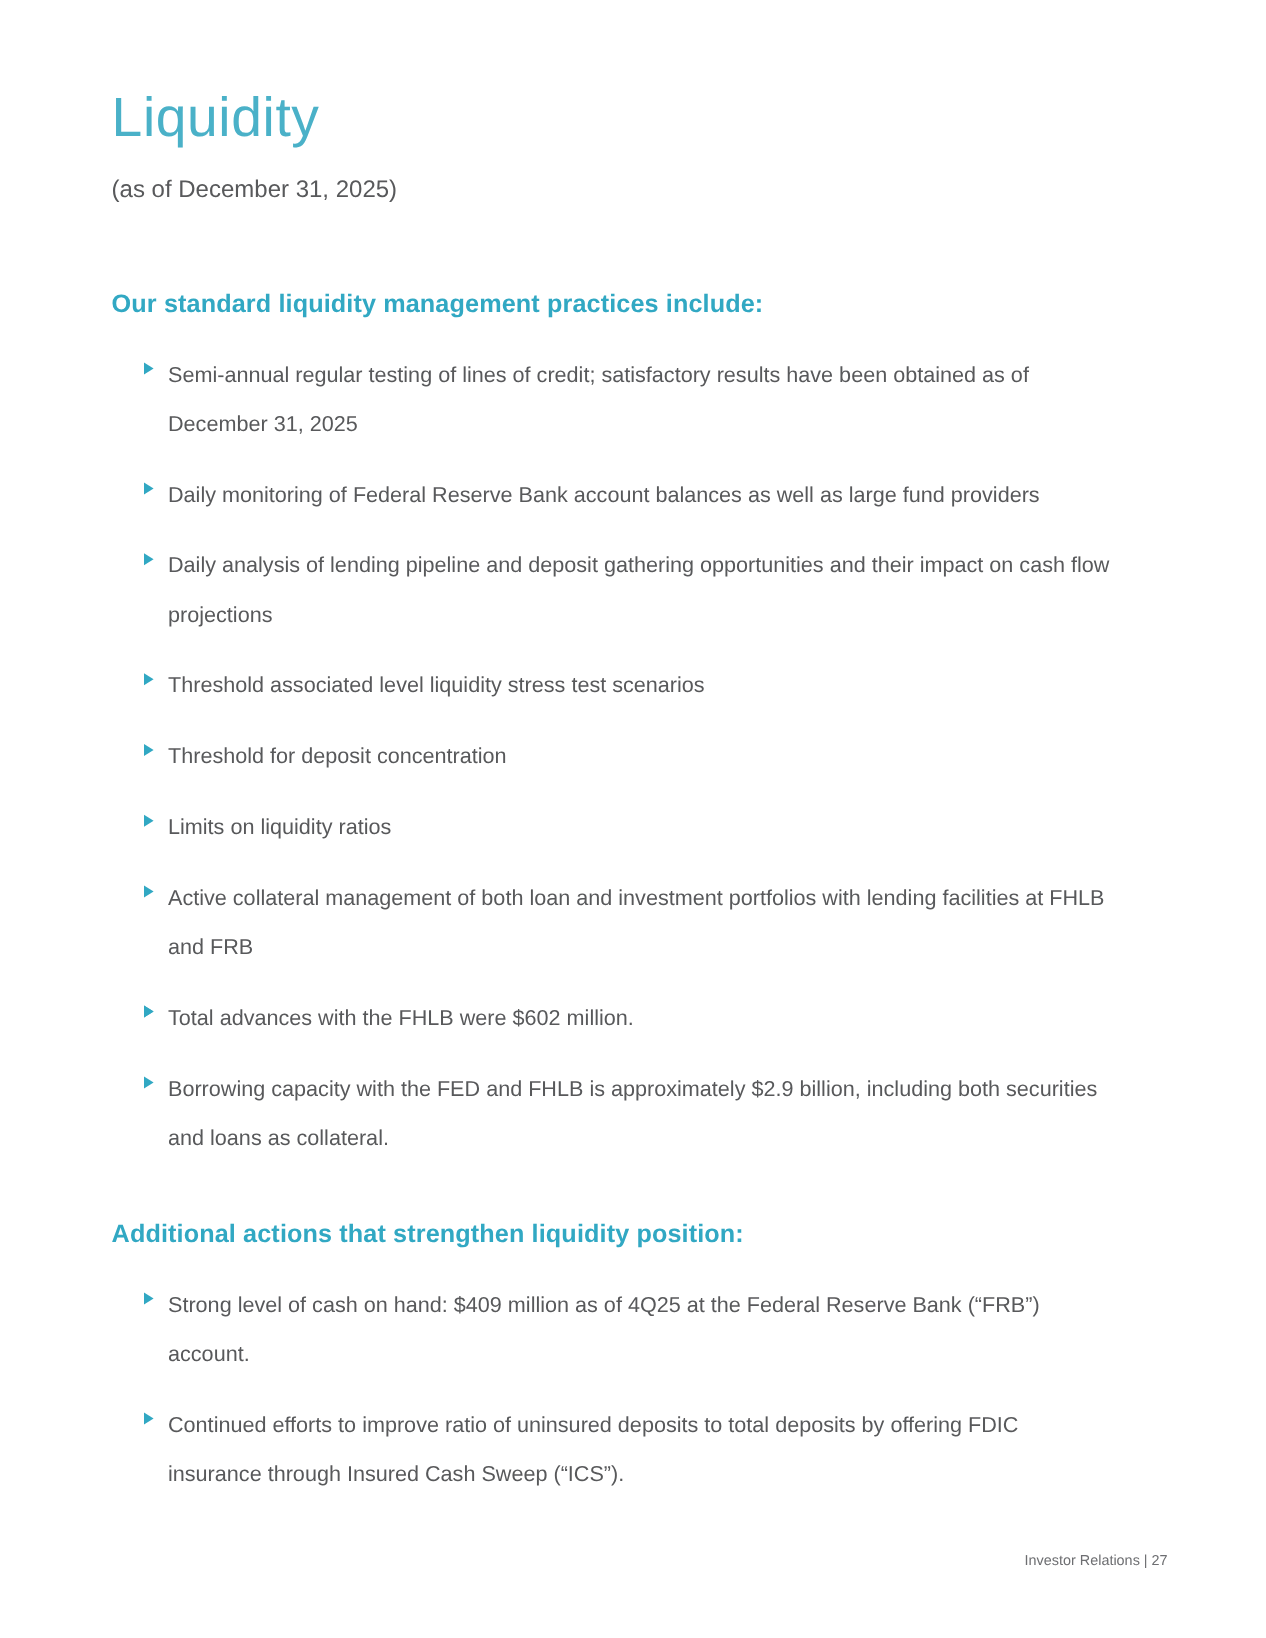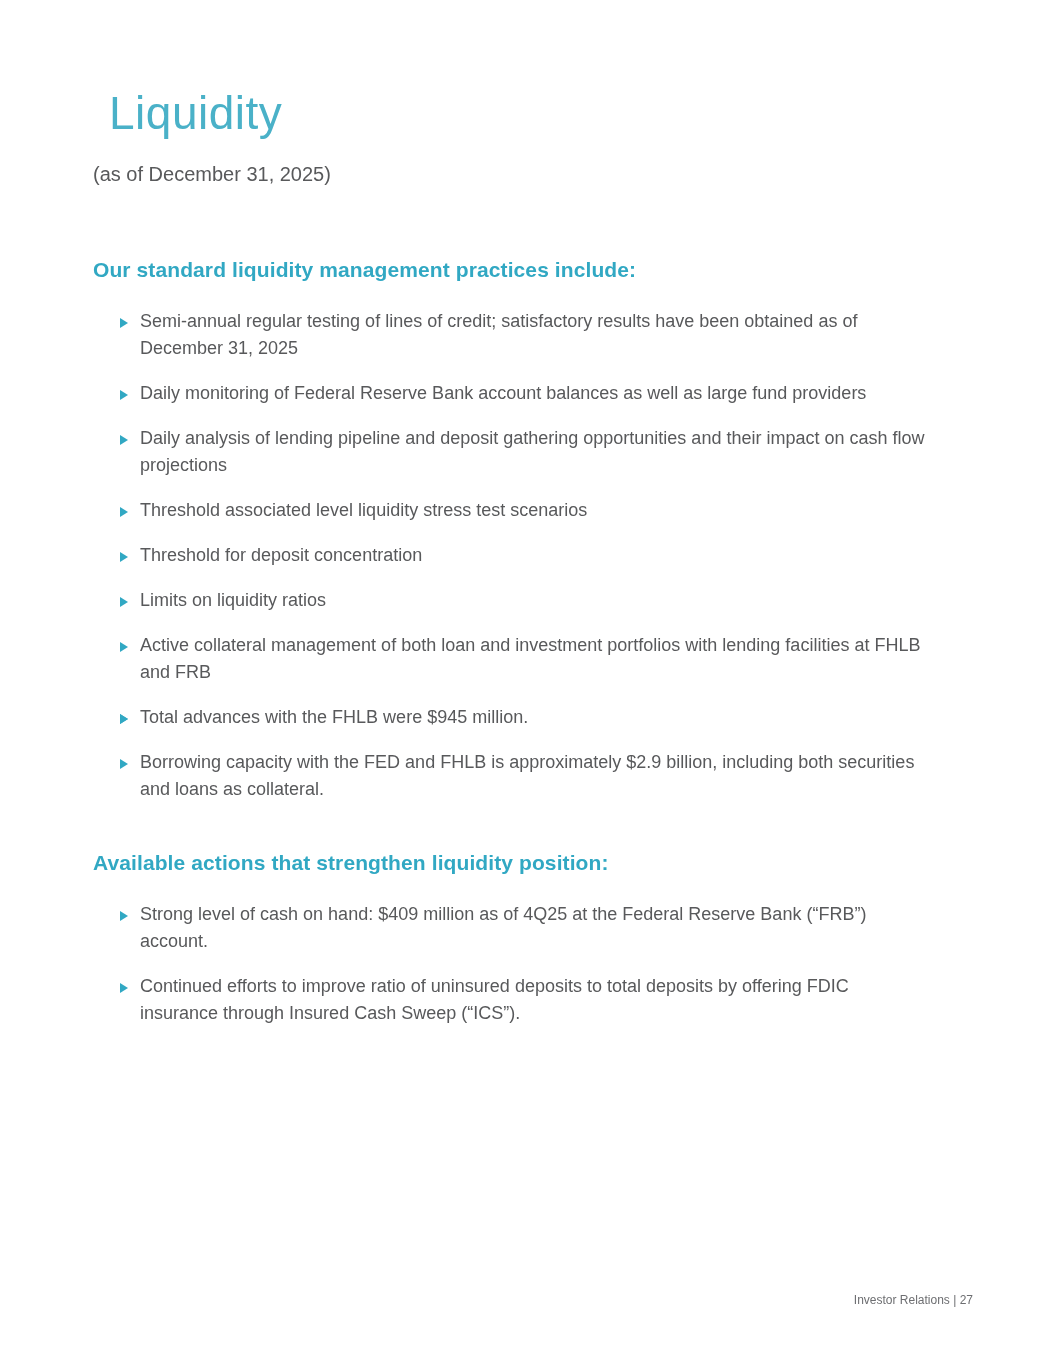--- a/index.html
+++ b/index.html
@@ -18,21 +18,21 @@
   }
   .content {
     padding: 72px 100px 0 93px;
   }
   .doc-title {
     font-size: 46px;
     font-weight: 300;
     color: var(--title-color, #4AB1C8);
     letter-spacing: 0.5px;
     line-height: 1.1;
-    margin: 16px;
+    margin: 0;
   }
   .doc-subtitle {
     font-size: 20px;
     color: var(--body-color, #58595B);
     margin-top: 24px;
   }
   .section-heading {
     font-size: 21px;
     font-weight: 700;
     color: var(--heading-color, #31A8C3);
@@ -44,21 +44,21 @@
   }
   ul.bullet-list {
     list-style: none;
     margin: 0;
     padding: 0 0 0 27px;
   }
   ul.bullet-list li {
     position: relative;
     font-size: 18px;
     color: var(--body-color, #58595B);
-    line-height: 27px;
+    line-height: 41px;
     margin-bottom: 18px;
     padding-left: 20px;
     max-width: 790px;
   }
   ul.bullet-list li:last-child {
     margin-bottom: 0;
   }
   .tri {
     position: absolute;
     left: 0;
@@ -117,29 +117,29 @@
         <span>Active collateral management of both loan and investment portfolios with lending facilities at FHLB and FRB</span>
       </li>
       <li>
         <span class="tri"></span>
       </li>
     </ul>
 
     <ul class="bullet-list">
       <li>
         <span class="tri"></span>
-        <span>Total advances with the FHLB were $945 million.</span>
+        <span>Total advances with the FHLB were $602 million.</span>
       </li>
       <li>
         <span class="tri"></span>
         <span>Borrowing capacity with the FED and FHLB is approximately $2.9 billion, including both securities and loans as collateral.</span>
       </li>
     </ul>
 
-    <h2 class="section-heading">Available actions that strengthen liquidity position:</h2>
+    <h2 class="section-heading">Additional actions that strengthen liquidity position:</h2>
     <ul class="bullet-list">
       <li>
         <span class="tri"></span>
         <span>Strong level of cash on hand: $409 million as of 4Q25 at the Federal Reserve Bank (“FRB”) account.</span>
       </li>
       <li>
         <span class="tri"></span>
         <span>Continued efforts to improve ratio of uninsured deposits to total deposits by offering FDIC insurance through Insured Cash Sweep (“ICS”).</span>
       </li>
     </ul>

